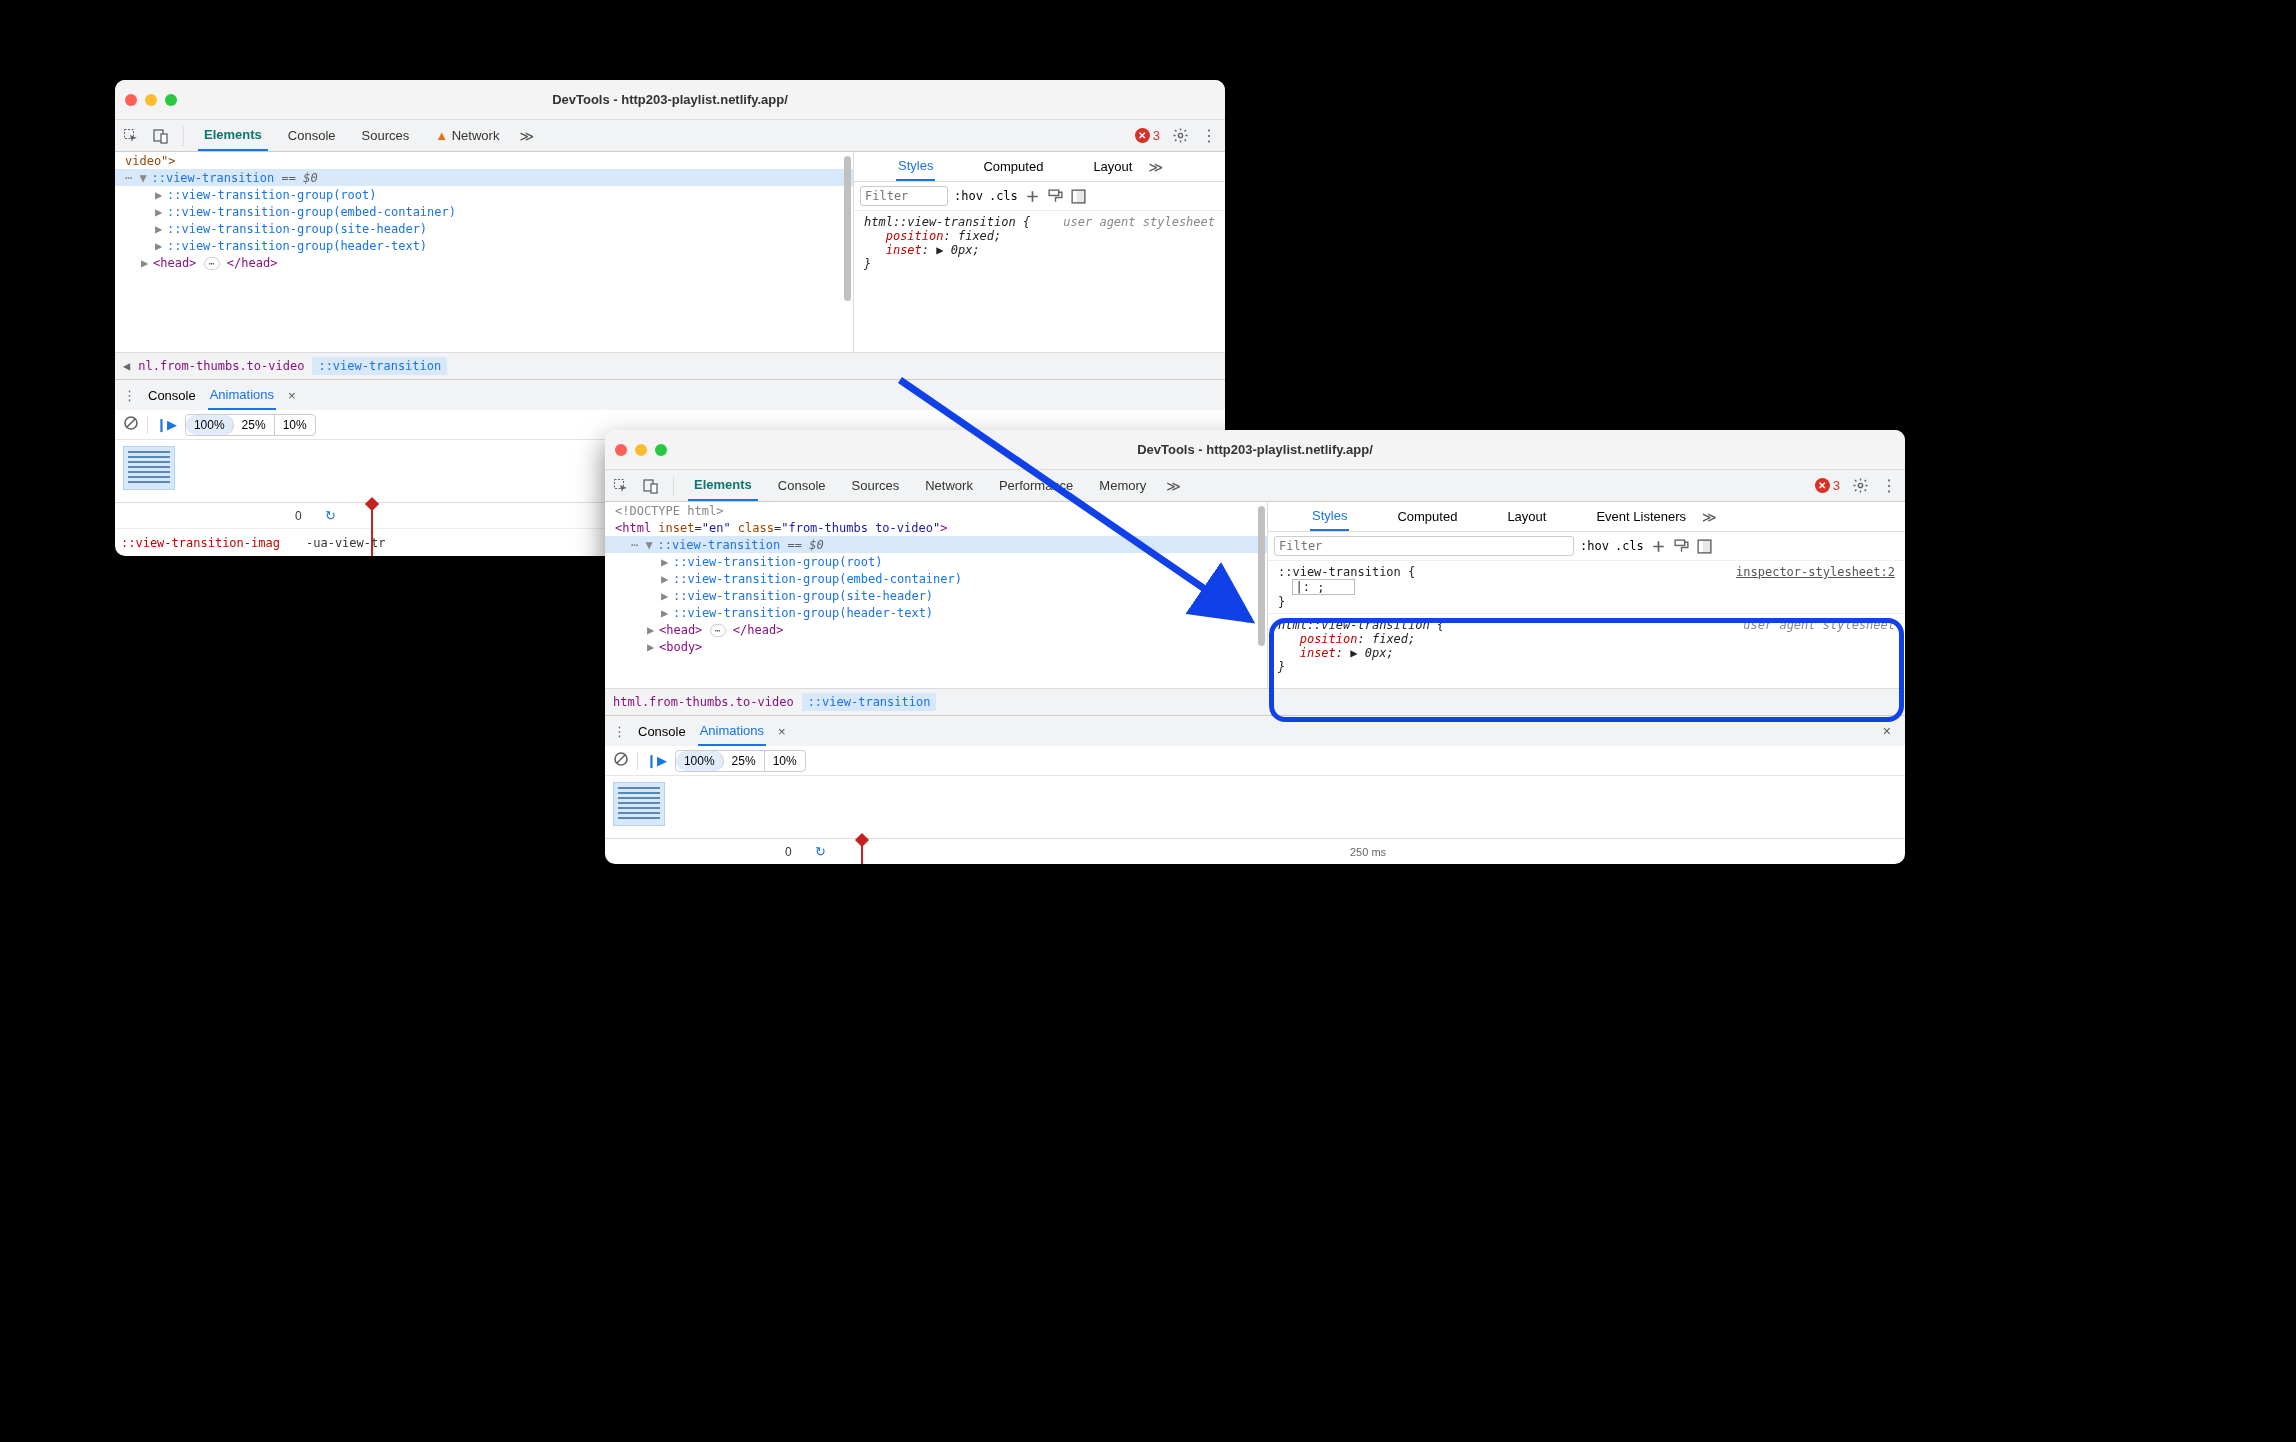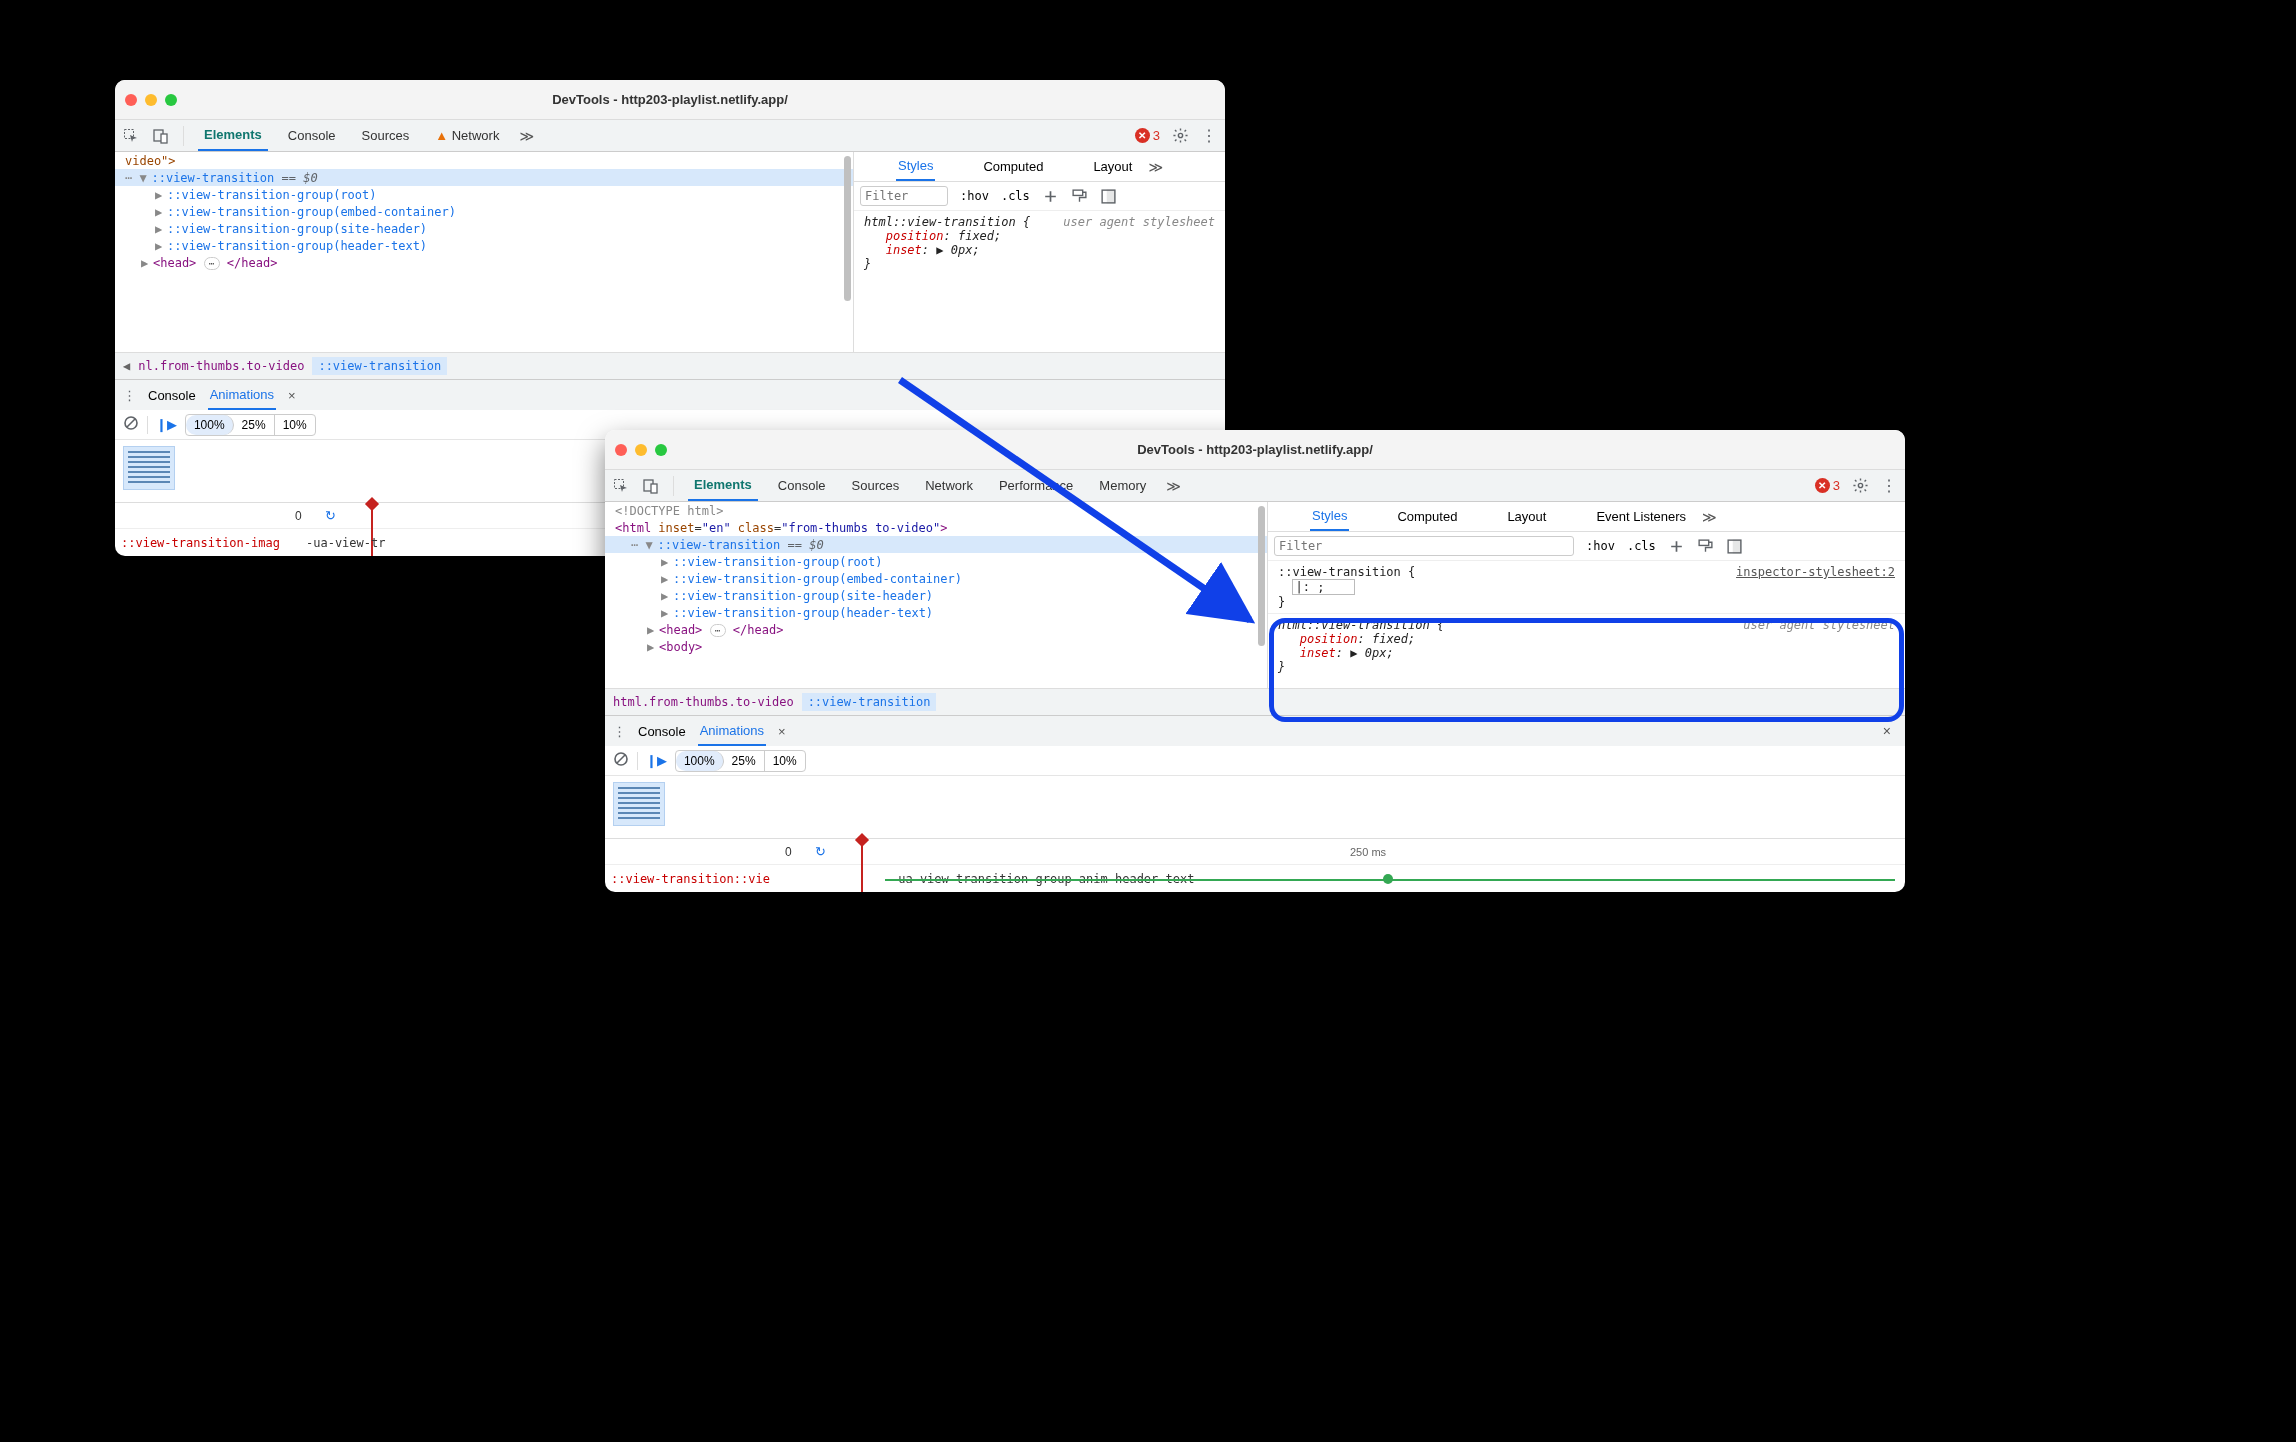--- a/index.html
+++ b/index.html
@@ -29,21 +29,21 @@
   .attr { color: #994500; }
   .val { color: #1a1aa6; }
   .token-eq { color: #5f6368; font-style: italic; }
   .highlight { background: #d7e8fb; display: block; }
   .crumb { background: #f1f3f4; border-top: 1px solid #ddd; padding: 4px 8px; font-size: 12px; color: #881280; display: flex; gap: 8px; align-items: center; font-family: Menlo, monospace; }
   .crumb .c-active { background: #d7e8fb; color: #1a73e8; padding: 2px 6px; border-radius: 0; }
   .styles-panel { width: 372px; border-left: 1px solid #ddd; display: flex; flex-direction: column; background: #fff; }
   .style-tabs { display: flex; gap: 14px; padding: 0 10px; height: 30px; align-items: center; border-bottom: 1px solid #ddd; font-size: 13px; }
   .style-tabs .st { cursor: pointer; padding: 6px 2px; margin-left: 32px; }
   .style-tabs .st.active { color: #1a73e8; border-bottom: 2.5px solid #1a73e8; }
-  .filter-row { display: flex; gap: 12px; align-items: center; padding: 4px 6px; border-bottom: 1px solid #eee; font-family: Menlo, monospace; font-size: 12px; }
+  .filter-row { display: flex; gap: 6px; align-items: center; padding: 4px 6px; border-bottom: 1px solid #eee; font-family: Menlo, monospace; font-size: 12px; }
   .filter-row input { width: 88px; border: 1px solid #ccc; padding: 2px 4px; font-size: 12px; border-radius: 3px; font-family: inherit; }
   .tool-ic { width: 17px; height: 17px; color: #5f6368; }
   .rule { padding: 4px 10px; font-family: Menlo, monospace; font-size: 12px; color: #222; }
   .rule .agent { float: right; color: #888; font-style: italic; }
   .rule .link { float: right; color: #555; text-decoration: underline; }
   .prop { color: #c80000; }
   .pv { color: #222; }
   .italicblock { font-style: italic; }
   .drawer { border-top: 1px solid #ccc; }
   .drawer-tabs { display: flex; gap: 12px; padding: 0 8px; height: 30px; align-items: center; background: #f1f3f4; font-size: 13px; }
@@ -338,28 +338,20 @@
           <div class="bars"></div>
         </div>
     </div>
     <div class="ruler">
       <span class="origin-lbl" style="left:180px">0</span>
       <span class="refresh-ic" style="position:absolute;left:210px">↻</span>
       <div class="diamond" style="left:252px; top:-4px"></div>
       <div class="vline" style="left:256px; top:6px; height:50px"></div>
       <span class="origin-lbl" style="left:745px;color:#666;font-size:11px">250 ms</span>
     </div>
-    <div class="anim-row">
-      <div class="name1" style="width:280px">::view-transition::vie</div>
-      <div class="name2">
-        <span>-ua-view-transition-group-anim-header-text</span>
-        <div class="track-line" style="left:0; right:10px; background:#34a853;"></div>
-        <div style="position:absolute; left:498px; top:50%; width:10px;height:10px;margin-top:-5px;border-radius:50%;background:#34a853"></div>
-      </div>
-    </div>
   </div>
 </div>
 
 <svg class="arrow" style="left:870px; top:350px; width:420px; height:300px;">
   <defs>
       <marker id="ah" viewBox="0 0 10 10" refX="9" refY="5" markerWidth="9" markerHeight="9" orient="auto">
         <path d="M0 0 L10 5 L0 10 Z" fill="#1040e8"></path>
       </marker>
     </defs>
   <line x1="30" y1="30" x2="380" y2="270" stroke="#1040e8" stroke-width="7" marker-end="url(#ah)"></line>

